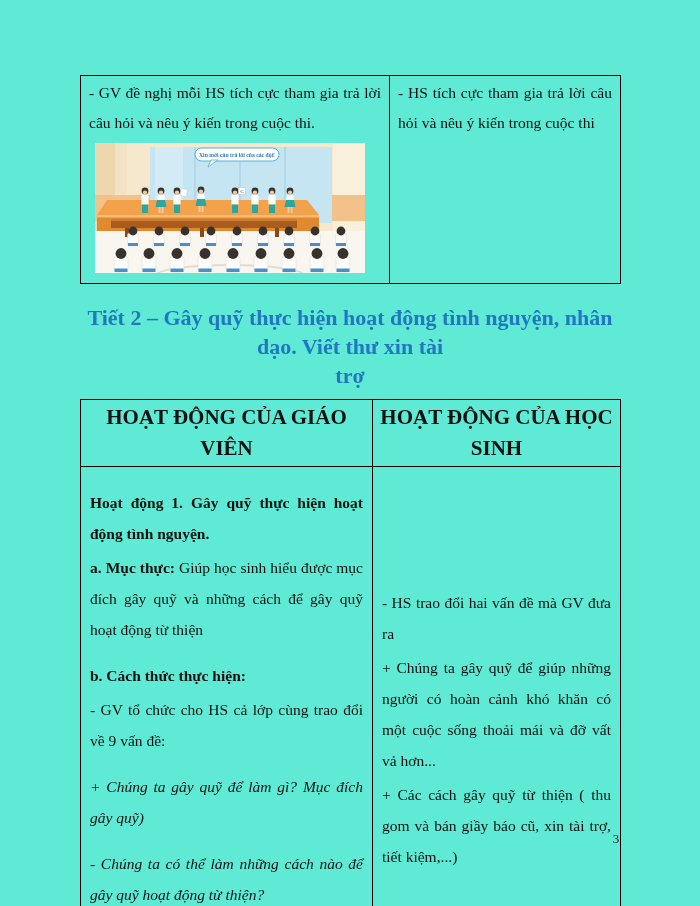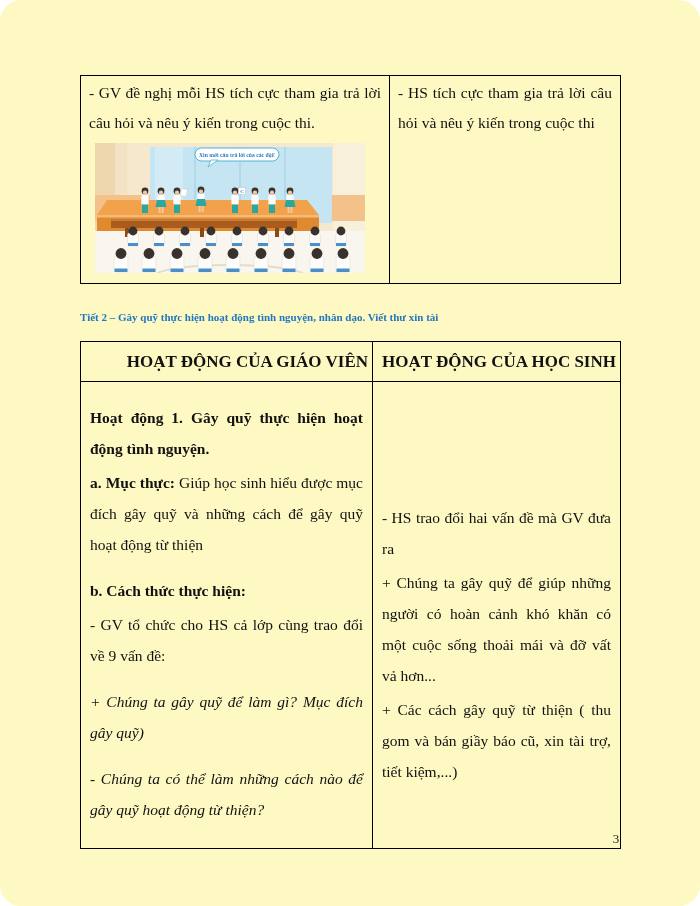--- a/index.html
+++ b/index.html
@@ -3,45 +3,45 @@
 <meta charset="utf-8">
 <style>
   :root { --accent: #2277c0; --ink: #111; }
   * { box-sizing: border-box; }
   html,body { margin:0; padding:0; }
   body {
     width:700px; height:906px; background:#ffffff;
     font-family:"Liberation Serif","DejaVu Serif",serif;
     color:var(--ink);
   }
-  .page { position:relative; width:700px; height:906px; background:#fef9c3; overflow:hidden;border-radius:21px; }
+  .page { position:relative; width:700px; height:906px; background:#5eead4; overflow:hidden; }
   .content { position:absolute; left:80px; top:75px; width:540px; }
 
   table { border-collapse:collapse; table-layout:fixed; width:540px; }
   td, th { border:1px solid #000; vertical-align:top; padding:2px 8px; }
 
   
   .t1 { font-size:15.5px; line-height:30px; }
   .t1 td { height:208px; }
   .t1 .c-left  { width:309px; }
   .t1 .c-right { width:231px; }
   .t1 p { margin:0; text-align:justify; }
   .illustration { margin:5px 0 0 6px; display:block; }
 
   
   .heading {
-    margin-top:19px; font-weight:bold;
-    color:var(--accent); font-size:11px; line-height:29px;
+    margin-top:19px; text-align:center; font-weight:bold;
+    color:var(--accent); font-size:22px; line-height:29px;
   }
 
   
   .t2 { margin-top:9px; font-size:15.5px; line-height:31px; }
   .t2 th {
-    height:40px; text-align:right; vertical-align:middle;
-    font-weight:bold; font-size:17px; padding:2px 4px;
+    height:40px; text-align:center; vertical-align:middle;
+    font-weight:bold; font-size:21px; padding:2px 4px;
   }
   .t2 .c-left  { width:292px; }
   .t2 .c-right { width:248px; }
   .t2 td { padding:20px 9px; }
   .t2 td.c-right { padding-top:120px; }
   .t2 p { margin:0 0 3px 0; text-align:justify; }
   .t2 p.gap { margin-top:15px; }
   .b { font-weight:bold; }
   .i { font-style:italic; }
 
@@ -171,20 +171,21 @@
         </td>
         <td class="c-right">
           <p>- HS tích cực tham gia trả lời câu hỏi và nêu ý kiến trong cuộc thi</p>
         </td>
       </tr>
     </tbody>
       </table>
 
     <div class="heading">
       <div>Tiết 2 – Gây quỹ thực hiện hoạt động tình nguyện, nhân dạo. Viết thư xin tài</div>
+      <div>trợ</div>
     </div>
 
     <table class="t2">
       <tbody>
           <tr>
         <th class="c-left">HOẠT ĐỘNG CỦA GIÁO VIÊN</th>
         <th class="c-right">HOẠT ĐỘNG CỦA HỌC SINH</th>
       </tr>
       <tr>
         <td class="c-left">

